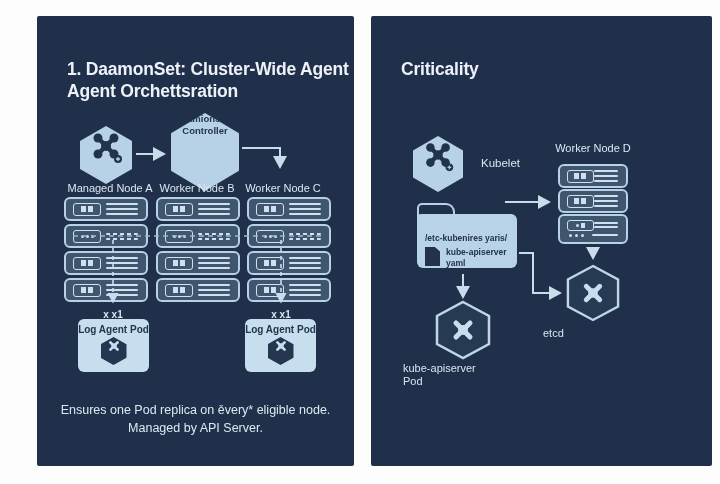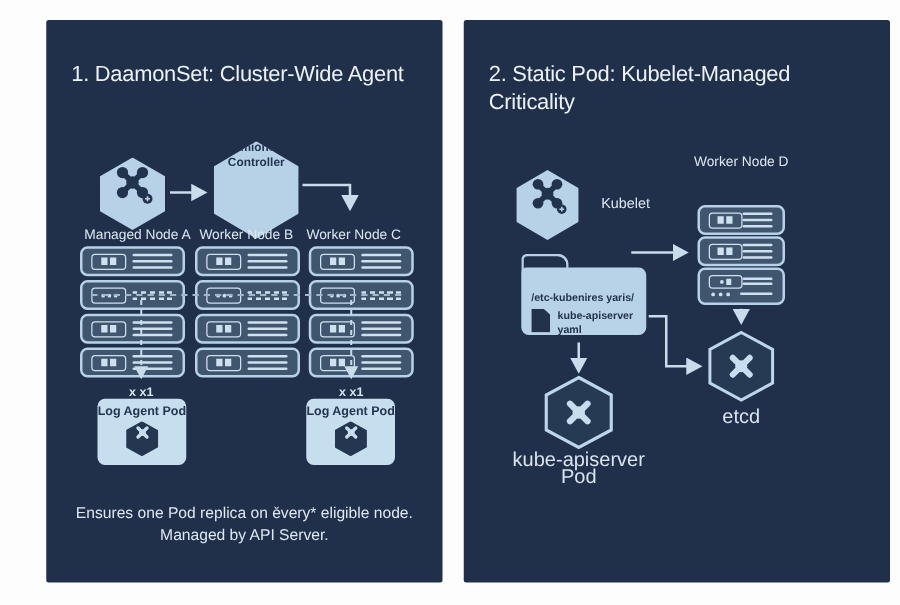--- a/index.html
+++ b/index.html
@@ -1,36 +1,36 @@
 <!DOCTYPE html>
 <html><head>
 <meta charset="utf-8">
 <style>
   html,body{margin:0;padding:0;background:#ffffff;}
   .page{position:relative;width:720px;height:484px;background:#fdfdfd;overflow:hidden;
         font-family:"Liberation Sans", sans-serif;}
   .panel{position:absolute;top:16px;height:450px;background:#20304a;border-radius:2px;}
   #panel-left{left:37px;width:317px;}
   #panel-right{left:371px;width:341px;}
-  .ptitle{position:absolute;left:20px;top:32px;width:292px;margin:0;
-          font-size:17.5px;line-height:22px;font-weight:normal;color:#edf2f8;letter-spacing:-0.2px;}
+  .ptitle{position:absolute;left:20px;top:32px;width:292px;margin:10px;
+          font-size:17.5px;line-height:22px;font-weight:bold;color:#edf2f8;letter-spacing:-0.2px;}
   .ptitle span{display:block;}
   .overlay{position:absolute;left:0;top:0;pointer-events:none;z-index:6;}
 
   
   .hex{position:absolute;display:flex;justify-content:center;
        clip-path:polygon(50% 0,100% 26%,100% 74%,50% 100%,0 74%,0 26%);}
   .hex-light{background:#b7d2e7;}
   .hex-dark-mini{background:#253750;}
   .hexsvg{position:absolute;}
 
   
   .lbl{position:absolute;color:#dbe7f1;font-size:11px;text-align:center;z-index:4;}
   .small-lbl{position:absolute;color:#d8e4ef;font-size:10px;text-align:center;z-index:4;font-weight:bold;}
-  .hexname{position:absolute;color:#d8e4ef;font-size:16px;line-height:13px;text-align:center;z-index:4;}
+  .hexname{position:absolute;color:#d8e4ef;font-size:11px;line-height:13px;text-align:left;z-index:4;}
   .ctrl-text{width:58px;color:#24354e;font-size:9.5px;line-height:12px;text-align:center;font-weight:bold;}
 
   
   .rack{position:absolute;width:84px;height:24px;background:#3f566e;border:2px solid #b7d2e7;
         border-radius:6px;box-sizing:border-box;display:flex;align-items:center;z-index:3;}
   .port{width:28px;height:13px;border:1.5px solid #cfe1ef;border-radius:3px;margin-left:7px;
         display:flex;align-items:center;justify-content:center;gap:2px;box-sizing:border-box;}
   .sq{width:5px;height:6px;background:#cfe1ef;display:block;}
   .dot{width:3px;height:3px;border-radius:50%;background:#cfe1ef;display:block;}
   .rlines{margin-left:auto;margin-right:8px;display:flex;flex-direction:column;gap:3px;width:32px;}
@@ -63,20 +63,21 @@
   .caption span{display:block;}
 </style>
 </head>
 <body>
 
 <div class="page">
 
   <section class="panel" id="panel-left">
     <h2 class="ptitle">
       <span>1. DaamonSet: Cluster-Wide Agent</span>
+      <span>Agent Orchettsration</span>
     </h2>
 
     <svg class="overlay" width="317" height="450">
       <defs>
         <marker id="ahl" markerWidth="8" markerHeight="8" refX="5" refY="3.5" orient="auto">
           <path d="M0,0 L6.5,3.5 L0,7 Z" fill="#c9dcec"></path>
         </marker>
       </defs>
       <line x1="99" y1="138" x2="126" y2="138" stroke="#c9dcec" stroke-width="2" marker-end="url(#ahl)"></line>
       <path d="M205,132 H243 V150" fill="none" stroke="#c9dcec" stroke-width="2" marker-end="url(#ahl)"></path>
@@ -276,21 +277,20 @@
     </div>
 
     <div class="caption">
       <span>Ensures one Pod replica on ěvery* eligible node.</span>
       <span>Managed by API Server.</span>
     </div>
   </section>
 
   <section class="panel" id="panel-right">
     <h2 class="ptitle">
-      <span>2. Static Pod: Kubelet-Managed</span>
       <span>Criticality</span>
     </h2>
 
     <svg class="overlay" width="341" height="450">
       <defs>
         <marker id="ahr" markerWidth="8" markerHeight="8" refX="5" refY="3.5" orient="auto">
           <path d="M0,0 L6.5,3.5 L0,7 Z" fill="#c9dcec"></path>
         </marker>
       </defs>
       <line x1="134" y1="186" x2="177" y2="186" stroke="#c9dcec" stroke-width="2" marker-end="url(#ahr)"></line>
@@ -312,21 +312,21 @@
         <circle cx="20" cy="20" r="5" fill="#22334d"></circle>
         <circle cx="32" cy="33" r="4" fill="#22334d"></circle>
         <g stroke="#b7d2e7" stroke-width="1.3">
             <line x1="32" y1="31" x2="32" y2="35"></line>
             <line x1="30" y1="33" x2="34" y2="33"></line>
           </g>
       </svg>
     </div>
     <div class="lbl" style="left:98px;top:141px;width:70px;text-align:left;font-size:11.5px;padding-left:12px;">Kubelet</div>
 
-    <div class="lbl" style="left:162px;top:108px;width:120px;">Worker Node D</div>
+    <div class="lbl" style="left:162px;top:126px;width:120px;">Worker Node D</div>
     <div class="rack" style="left:187px;top:148px;width:70px;">
       <span class="port">
           <i class="sq"></i>
           <i class="sq"></i>
         </span>
       <span class="rlines" style="width:26px;">
           <i></i>
           <i></i>
           <i></i>
         </span>

